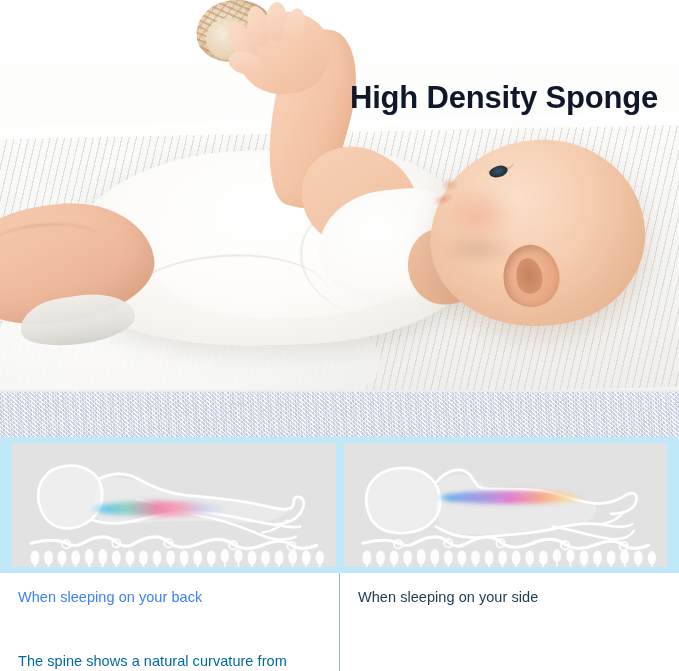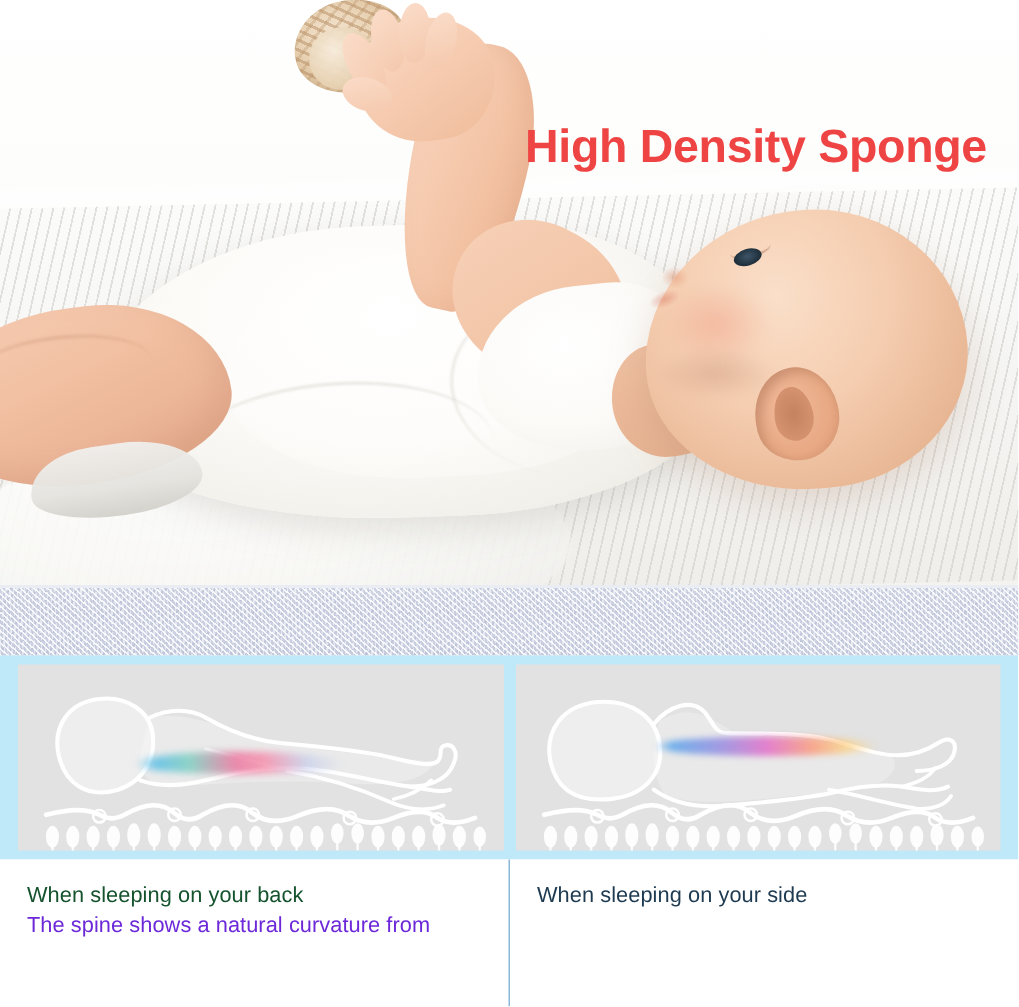--- a/index.html
+++ b/index.html
@@ -229,21 +229,21 @@
     <div class="cheek"></div>
     <div class="chin-shadow"></div>
     <div class="eyelid"></div>
     <div class="eye"></div>
     <div class="nose"></div>
     <div class="lips"></div>
     <div class="ear"></div>
     <div class="ear-inner"></div>
   </div>
 
-  <div class="headline right" style="color:#ef4444">High Density Sponge</div>
+  <div class="headline right" style="color:#0f172a">High Density Sponge</div>
 
   <div class="foam-top"></div>
   <div class="foam"></div>
 
   <div class="panels" style="background: rgb(191, 232, 248);">
 
     <div class="panel left">
       <svg class="fig" viewBox="0 0 310 124" preserveAspectRatio="none">
 
         <path d="M26 58 C22 40 32 24 52 22 C70 20 84 30 86 44 C88 58 82 74 64 80 C44 86 30 76 26 58 Z" fill="rgba(255,255,255,0.42)" stroke="#ffffff" stroke-width="2.6" stroke-linejoin="round"></path>
@@ -403,21 +403,21 @@
           <line x1="282" y1="114" x2="282" y2="120"></line>
             <line x1="295" y1="114" x2="295" y2="120"></line>
         </g>
       </svg>
       <div class="spine-side"></div>
     </div>
   </div>
 
   <div class="captions">
     <div class="caption left">
-      <p style="color: #14532d;">When sleeping on your back</p>
-      <p style="color: #6d28d9;">The spine shows a natural curvature from</p>
+      <p style="color: #3b82f6;">When sleeping on your back</p>
+      <p style="color: #0369a1; margin-top: 44px;">The spine shows a natural curvature from</p>
     </div>
     <div class="caption right" style="border-left-color: rgb(138, 183, 216);">
       <p style="color: rgb(29, 58, 80);">When sleeping on your side</p>
     </div>
   </div>
 
 </div>
 
 </body></html>

